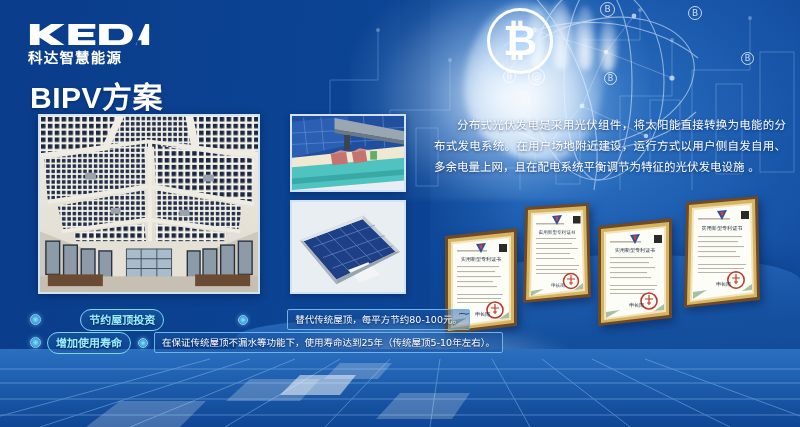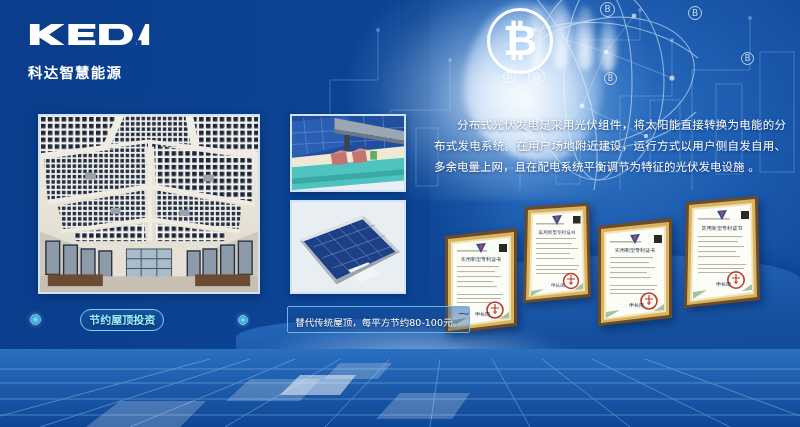--- a/index.html
+++ b/index.html
@@ -92,21 +92,21 @@
     position: absolute; left: 236px; bottom: 38px; width: 270px; height: 70px;
     background: linear-gradient(175deg, #2768bb 0%, #1b58a9 45%, #114a97 100%);
     border-radius: 56% 56% 4px 4px / 30% 30% 3px 3px;
   }
 
   
   .logo { position: absolute; left: 28px; top: 22px; width: 128px; }
   .logo-mark { display: block; height: 25px; }
   .logo-sub {
     color: #ffffff; font-size: 14.5px; letter-spacing: 1.2px; font-weight: bold;
-    margin-top: 18px; line-height: 17px; white-space: nowrap;
+    margin-top: 3px; line-height: 17px; white-space: nowrap;
   }
 
   .page-title {
     position: absolute; left: 30px; top: 73px;
     color: #ffffff; font-size: 30px; font-weight: bold; letter-spacing: .5px;
     text-shadow: 0 1px 3px rgba(0,20,60,.5);
     white-space: nowrap;
   }
 
   
@@ -157,21 +157,21 @@
     margin-left: 6px; padding: 1.5px 8px 2.5px;
     border: 1.3px solid #7fd4ef; border-radius: 11px;
     background: linear-gradient(180deg, rgba(30,95,170,.55), rgba(16,70,140,.35));
     color: #9af0ff; font-size: 11px; font-weight: bold; white-space: nowrap;
     font-family: "DejaVu Sans", sans-serif;
     text-shadow: 0 1px 2px rgba(0,25,70,.8);
   }
   .gap { width: 7px; flex: 0 0 auto; }
 
   .bar {
-    margin-left: 6px; padding: 8px 7px 3px;
+    margin-left: 6px; padding: 2px 7px 3px;
     border: 1px solid #6fb4e6; border-radius: 2px;
     background: linear-gradient(180deg, rgba(26,88,165,.5), rgba(13,64,133,.3));
     color: #ffffff; font-size: 9.5px; white-space: nowrap;
     font-family: "DejaVu Sans", sans-serif;
     text-shadow: 0 1px 2px rgba(0,25,70,.8);
   }
 </style>
 </head>
 <body>
 
@@ -282,20 +282,21 @@
       <g fill="#ffffff">
         <polygon points="2,2 12,2 12,10 24,2 38,2 22,13 38,24 24,24 12,16 12,24 2,24"></polygon>
         <polygon points="42,2 70,2 70,7 52,7 52,10.5 68,10.5 68,15.5 52,15.5 52,19 70,19 70,24 42,24"></polygon>
         <path d="M74,2 L96,2 C104,2 109,7 109,13 C109,19 104,24 96,24 L74,24 Z M84,7 L84,19 L94,19 C98,19 100,16.5 100,13 C100,9.5 98,7 94,7 Z"></path>
         <polygon points="112,24 122,2 126,2 126,24 118,24 118,19 114,19 112.5,24"></polygon>
       </g>
     </svg>
     <div class="logo-sub">科达智慧能源</div>
   </div>
 
+  <div class="page-title">BIPV方案</div>
 
   <div class="photo-main">
     <svg viewBox="0 0 222 180" preserveAspectRatio="none">
       <defs>
         <linearGradient id="ceil" x1="0" y1="0" x2="0" y2="1">
           <stop offset="0%" stop-color="#f2efe7"></stop>
             <stop offset="100%" stop-color="#ddd8cc"></stop>
         </linearGradient>
         <pattern id="pvgrid" width="7" height="7" patternUnits="userSpaceOnUse">
           <rect width="7" height="7" fill="#f4f2ea"></rect>
@@ -537,16 +538,23 @@
 
     <div class="feat-row">
       <span class="dot"></span>
       <span class="pill">节约屋顶投资</span>
       <span class="gap"></span>
       <span class="dot sm"></span>
       <span class="bar">替代传统屋顶，每平方节约80-100元。</span>
     </div>
 
 
+    <div class="feat-row">
+      <span class="dot"></span>
+      <span class="pill">增加使用寿命</span>
+      <span class="gap"></span>
+      <span class="dot sm"></span>
+      <span class="bar">在保证传统屋顶不漏水等功能下，使用寿命达到25年（传统屋顶5-10年左右）。</span>
+    </div>
 
   </div>
 
 </div>
 
 </body></html>

